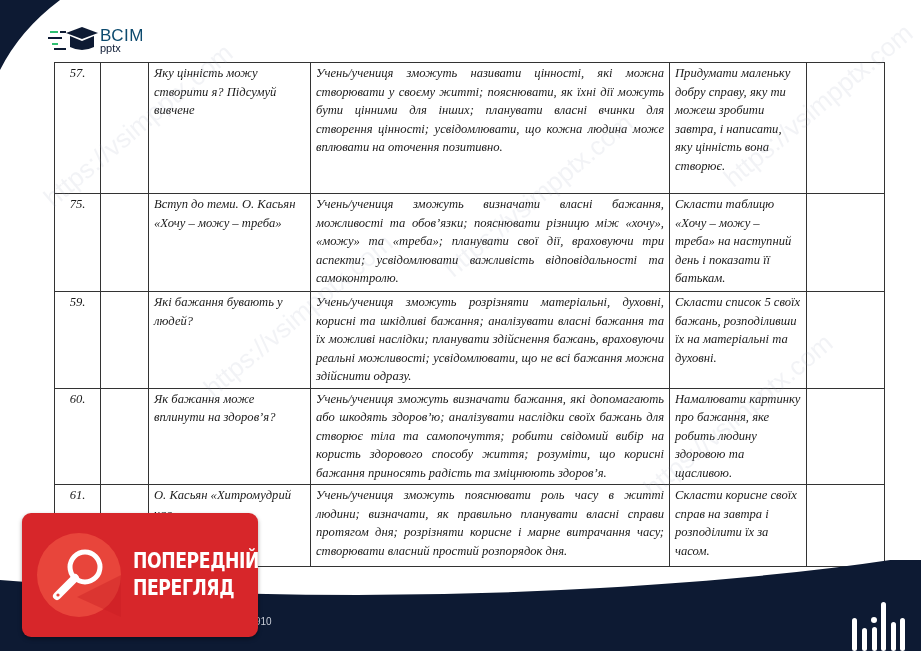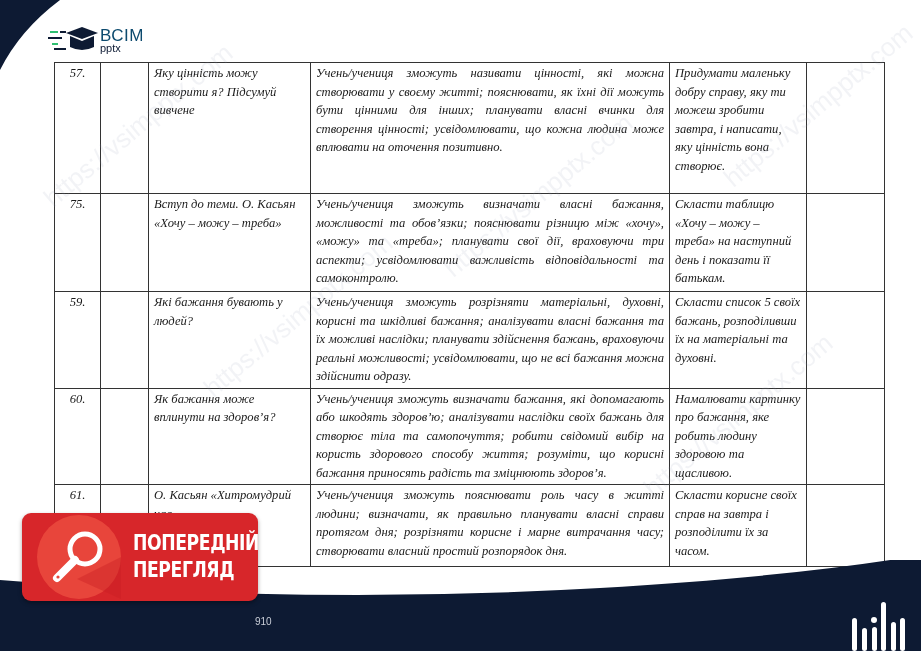--- a/index.html
+++ b/index.html
@@ -37,21 +37,21 @@
     .doc-table td.section {
       text-align: center; font-weight: bold; padding: 0; line-height: 17px;
     }
     .bottom-wave { position: absolute; left: 0; top: 560px; width: 921px; height: 91px; }
     .page-num {
       position: absolute; left: 255px; top: 616px; font-family: "Liberation Sans", "DejaVu Sans", sans-serif;
       font-size: 10px; color: #c9ced8;
     }
     .bars { position: absolute; left: 850px; top: 584px; width: 71px; height: 67px; }
     .preview-badge {
-      position: absolute; left: 22px; top: 513px; width: 236px; height: 88px;
+      position: absolute; left: 22px; top: 513px; width: 236px; height: 124px;
       background: #d7262a; border-radius: 9px; box-shadow: 0 2px 4px rgba(0,0,0,0.35);
       display: flex; align-items: center;
     }
     .preview-circle {
       width: 84px; height: 84px; border-radius: 50%; background: #e8453b;
       margin-left: 15px; position: relative; flex: none;
     }
     .preview-circle svg { position: absolute; left: 0; top: 0; }
     .preview-text {
       margin-left: 12px; color: #ffffff; font-family: "DejaVu Sans", "Liberation Sans", sans-serif;

